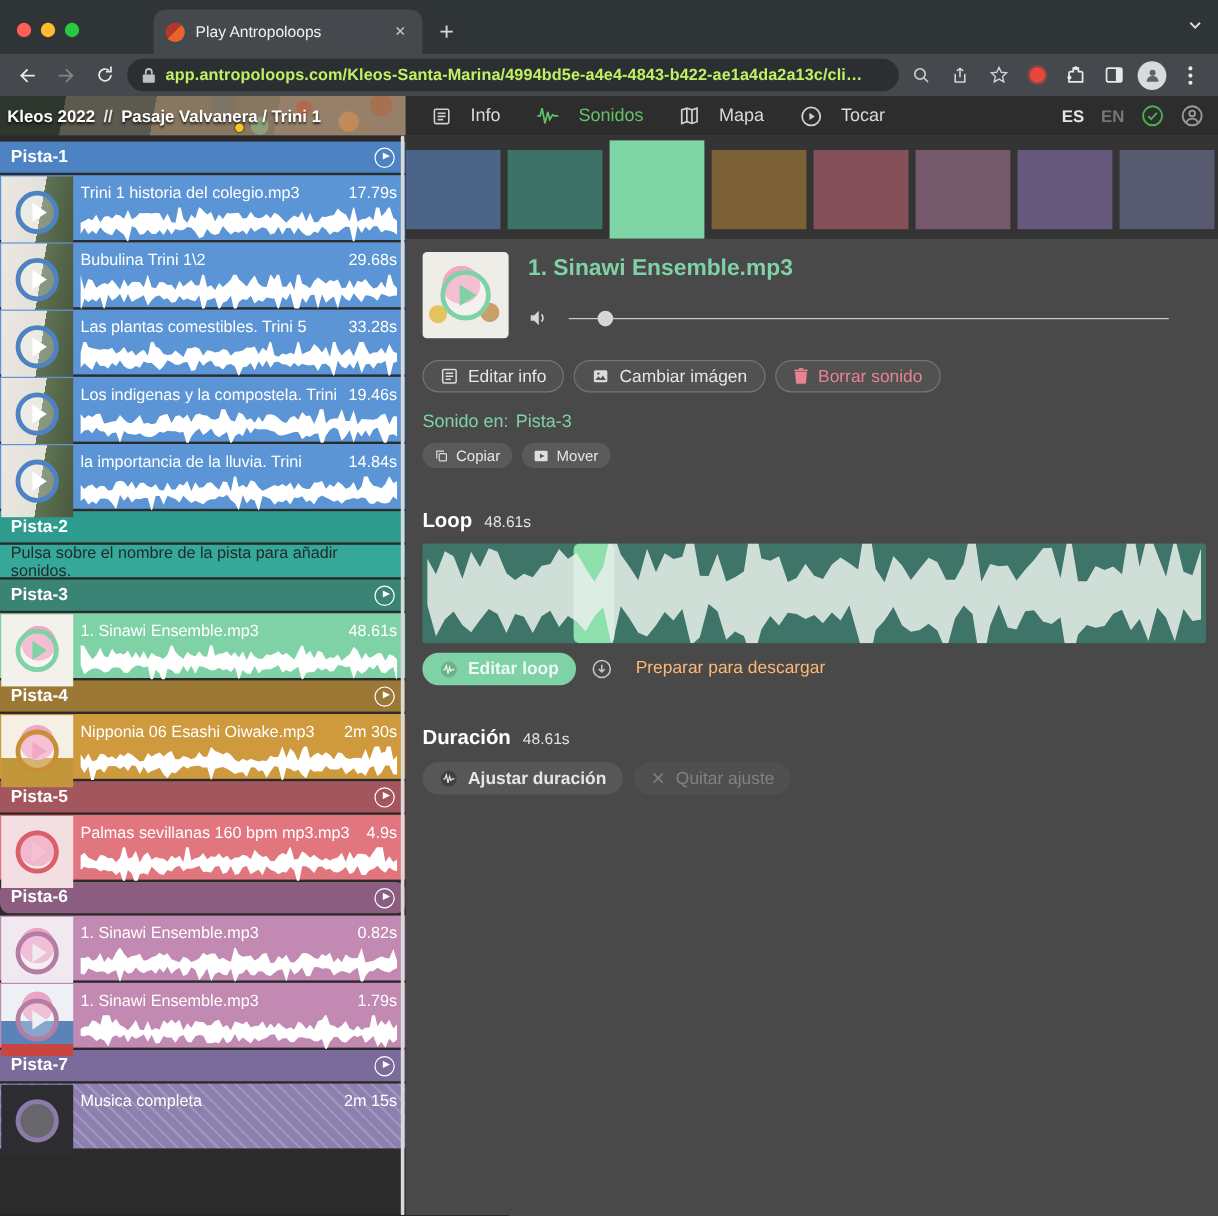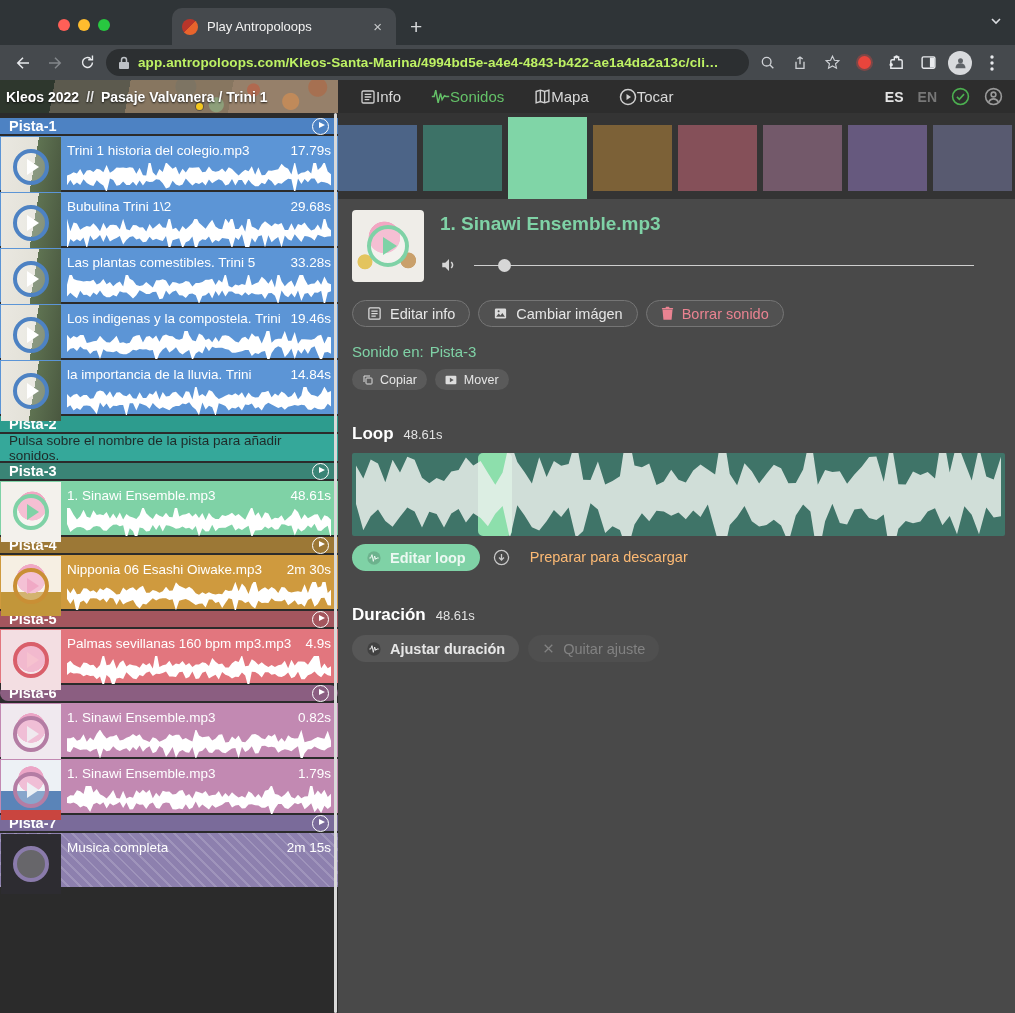--- a/index.html
+++ b/index.html
@@ -2,21 +2,21 @@
 <html><head>
 <meta charset="utf-8">
 <style>
   html,body{margin:0;padding:0;background:#1e1e1e;}
   *{box-sizing:border-box;}
   #app{position:relative;width:1015px;height:1013px;overflow:hidden;
        font-family:"Liberation Sans",sans-serif;background:#2b2b2b;}
 
   
   .tabstrip{position:absolute;left:0;top:0;width:100%;height:45px;background:#2f3437;
-            display:flex;align-items:flex-end;padding-left:44px;}
+            display:flex;align-items:flex-end;}
   .traffic{display:flex;gap:8px;padding:0 14px 14px 14px;}
   .tl{width:12px;height:12px;border-radius:50%;}
   .tl.red{background:#ff5f57}.tl.yellow{background:#febc2e}.tl.green{background:#28c840}
   .tab{width:224px;height:37px;margin-left:48px;background:#45494d;border-radius:10px 10px 0 0;
        display:flex;align-items:center;padding:0 10px;color:#f1f1f1;font-size:13px;}
   .favicon{width:16px;height:16px;border-radius:50%;flex:none;
            background:linear-gradient(135deg,#b8352a 48%,#e8642c 48%);}
   .tabtitle{flex:1;margin-left:9px;white-space:nowrap;overflow:hidden;}
   .tabclose{color:#c7c9cb;font-size:15px;padding:0 4px;cursor:default;}
   .newtab{color:#d5d7d9;font-size:21px;margin:0 0 8px 14px;line-height:1;}
@@ -41,21 +41,21 @@
         radial-gradient(circle at 75% 30%, #b0694f 0 6px, rgba(0,0,0,0) 7px),
         radial-gradient(circle at 86% 65%, #c08a5a 0 8px, rgba(0,0,0,0) 9px),
         radial-gradient(circle at 64% 75%, #8d9f7a 0 7px, rgba(0,0,0,0) 8px),
         radial-gradient(circle at 94% 22%, #a67051 0 9px, rgba(0,0,0,0) 10px),
         radial-gradient(circle at 55% 20%, #7d7463 0 10px, rgba(0,0,0,0) 11px),
         linear-gradient(100deg,#2e372d 0 16%,#5c5a4e 16% 38%,#877660 38% 68%,#96806a 68%);}
   .breadcrumb .sep{margin:0 7px;font-weight:700;color:#e8e8e8;}
   .map-pin{position:absolute;left:196px;bottom:3px;width:7px;height:7px;border-radius:50%;
            background:#f4c81e;box-shadow:0 0 0 1px rgba(0,0,0,.3);}
   .navitems{display:flex;align-items:center;gap:30px;margin-left:22px;color:#d9d9d9;font-size:15px;}
-  .navitem{display:flex;align-items:center;gap:0;cursor:default;}
+  .navitem{display:flex;align-items:center;gap:16px;cursor:default;}
   .navitem.active{color:#64c168;}
   .nav-right{margin-left:auto;display:flex;align-items:center;gap:14px;padding-right:12px;font-size:14px;}
   .lang-es{color:#e5e5e5;font-weight:700;}
   .lang-en{color:#777;font-weight:700;}
 
   
   .sidebar{position:absolute;left:0;top:113px;width:338px;height:900px;background:#2b2b2b;overflow:hidden;}
   .sidebar-scroll{position:absolute;right:1px;top:0;width:3px;height:100%;background:#d9d9d9;border-radius:2px;}
   .tracks{padding-top:5px;}
   .main{position:absolute;left:338px;top:113px;right:0;bottom:0;background:#494949;overflow:hidden;}
@@ -93,21 +93,21 @@
   .secthead{margin-top:34px;display:flex;align-items:baseline;color:#fff;}
   .secthead .h1{font-size:17px;font-weight:700;}
   .secthead .hsub{font-size:13px;color:#e3e3e3;margin-left:10px;font-weight:400;}
   .wavebox{position:relative;margin-top:9px;width:653px;height:83px;border-radius:2px;overflow:hidden;}
   .band{position:absolute;top:0;bottom:0;border-radius:5px;}
   .loopwave{position:absolute;left:4px;top:0;width:645px;height:83px;}
   .looprow{display:flex;align-items:center;gap:13px;margin-top:8px;}
   .durrow{display:flex;align-items:center;gap:9px;margin-top:10px;}
 
   
-  .track-header{height:16px;display:flex;align-items:center;padding:0 9px;color:#fff;
+  .track-header{height:26px;display:flex;align-items:center;padding:0 9px;color:#fff;
                 font-weight:700;font-size:14.5px;margin-bottom:2px;}
   .hdr-play{width:17px;height:17px;border:1.5px solid #fff;border-radius:50%;position:relative;margin-left:auto;flex:none;}
   .hdr-play::after{content:"";position:absolute;left:5.5px;top:3.5px;border-style:solid;
                    border-width:3.5px 0 3.5px 6px;border-color:rgba(0,0,0,0) rgba(0,0,0,0) rgba(0,0,0,0) #fff;}
   .track-msg{height:27px;display:flex;align-items:center;padding:0 9px;font-size:13.5px;margin-bottom:2px;}
   .track-item{height:54px;display:flex;margin-bottom:2px;position:relative;}
   .ti-thumb{width:60px;height:60px;margin:1px 0 0 1px;position:relative;flex:none;overflow:hidden;}
   .play-badge{position:absolute;left:12px;top:12px;width:36px;height:36px;border-radius:50%;
               border:4px solid #fff;background:rgba(255,255,255,.28);}
   .play-badge::after{content:"";position:absolute;left:10px;top:6px;border-style:solid;

